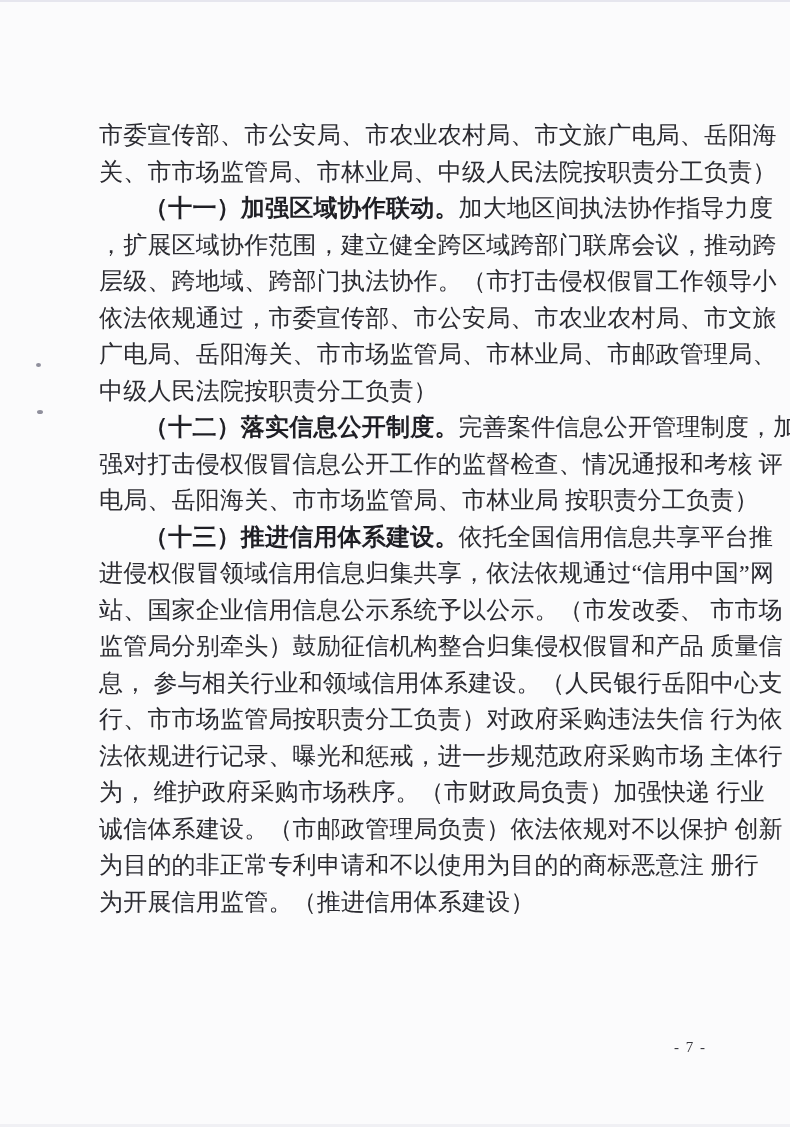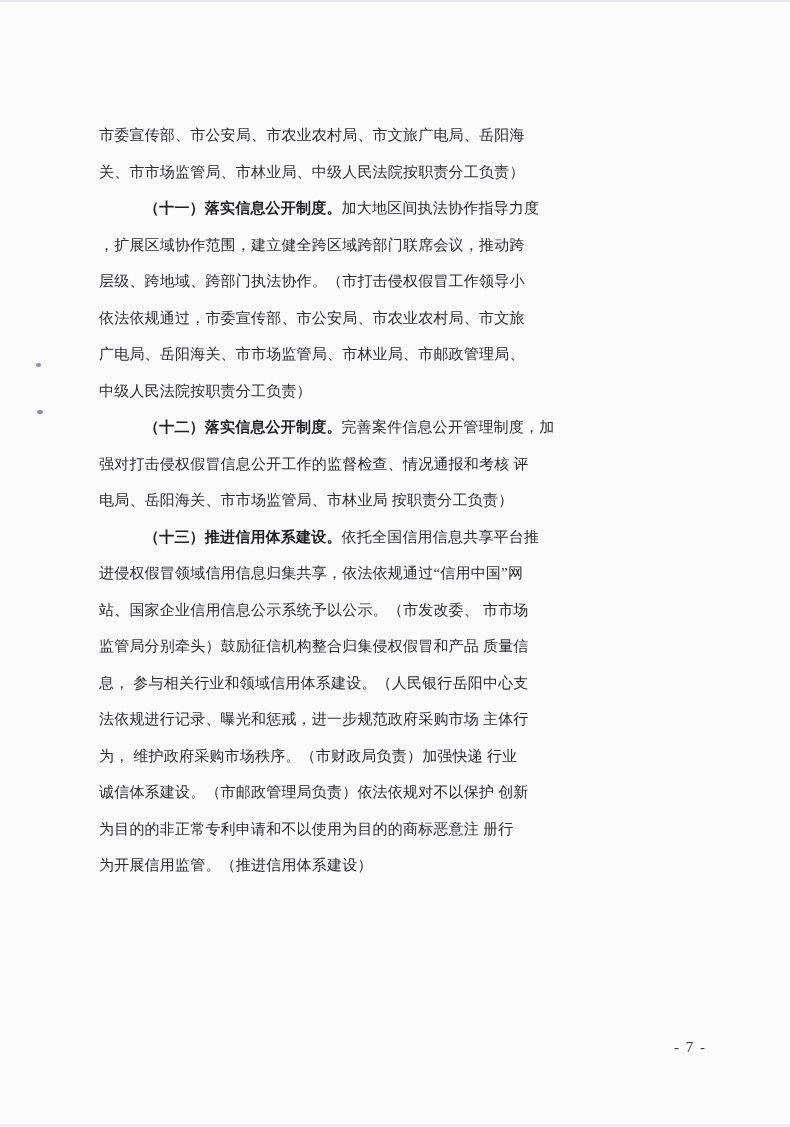--- a/index.html
+++ b/index.html
@@ -35,21 +35,21 @@
     background: #8f8f9c;
   }
   .speckle.s1 { left: 36px; top: 363px; width: 5px; height: 4px; }
   .speckle.s2 { left: 37px; top: 410px; width: 6px; height: 4px; }
   .text-block {
     position: absolute;
     left: 99px;
     top: 117px;
     width: 650px;
     color: #2b2b31;
-    font-size: 15px;
+    font-size: 24px;
     line-height: 36.5px;
     letter-spacing: 0.2px;
   }
   .line {
     white-space: pre;
     height: 36.5px;
   }
   .line.indent {
     padding-left: 45px;
   }
@@ -70,34 +70,35 @@
 </head>
 <body>
 
 <div class="page">
   <div class="scan-edge-top"></div>
   <div class="speckle s1"></div>
   <div class="speckle s2"></div>
   <div class="text-block">
       <div class="line"><span>市委宣传部、市公安局、市农业农村局、市文旅广电局、岳阳海</span></div>
       <div class="line"><span>关、市市场监管局、市林业局、中级人民法院按职责分工负责）</span></div>
-      <div class="line indent"><span class="bold">（十一）落实信息公开制度。</span><span>加大地区间执法协作指导力度</span></div>
+      <div class="line indent"><span class="bold">（十一）加强区域协作联动。</span><span>加大地区间执法协作指导力度</span></div>
       <div class="line"><span>，扩展区域协作范围，建立健全跨区域跨部门联席会议，推动跨</span></div>
       <div class="line"><span>层级、跨地域、跨部门执法协作。（市打击侵权假冒工作领导小</span></div>
       <div class="line"><span>依法依规通过，市委宣传部、市公安局、市农业农村局、市文旅</span></div>
       <div class="line"><span>广电局、岳阳海关、市市场监管局、市林业局、市邮政管理局、</span></div>
       <div class="line"><span>中级人民法院按职责分工负责）</span></div>
       <div class="line indent"><span class="bold">（十二）落实信息公开制度。</span><span>完善案件信息公开管理制度，加</span></div>
       <div class="line"><span>强对打击侵权假冒信息公开工作的监督检查、情况通报和考核 评</span></div>
       <div class="line"><span>电局、岳阳海关、市市场监管局、市林业局 按职责分工负责）</span></div>
       <div class="line indent"><span class="bold">（十三）推进信用体系建设。</span><span>依托全国信用信息共享平台推</span></div>
       <div class="line"><span>进侵权假冒领域信用信息归集共享，依法依规通过“信用中国”网</span></div>
       <div class="line"><span>站、国家企业信用信息公示系统予以公示。（市发改委、 市市场</span></div>
       <div class="line"><span>监管局分别牵头）鼓励征信机构整合归集侵权假冒和产品 质量信</span></div>
       <div class="line"><span>息， 参与相关行业和领域信用体系建设。（人民银行岳阳中心支</span></div>
+      <div class="line"><span>行、市市场监管局按职责分工负责）对政府采购违法失信 行为依</span></div>
       <div class="line"><span>法依规进行记录、曝光和惩戒，进一步规范政府采购市场 主体行</span></div>
       <div class="line"><span>为， 维护政府采购市场秩序。（市财政局负责）加强快递 行业</span></div>
       <div class="line"><span>诚信体系建设。（市邮政管理局负责）依法依规对不以保护 创新</span></div>
       <div class="line"><span>为目的的非正常专利申请和不以使用为目的的商标恶意注 册行</span></div>
       <div class="line"><span>为开展信用监管。（推进信用体系建设）</span></div>
     </div>
   <div class="page-number">- 7 -</div>
   <div class="scan-edge-bottom"></div>
 </div>
 

